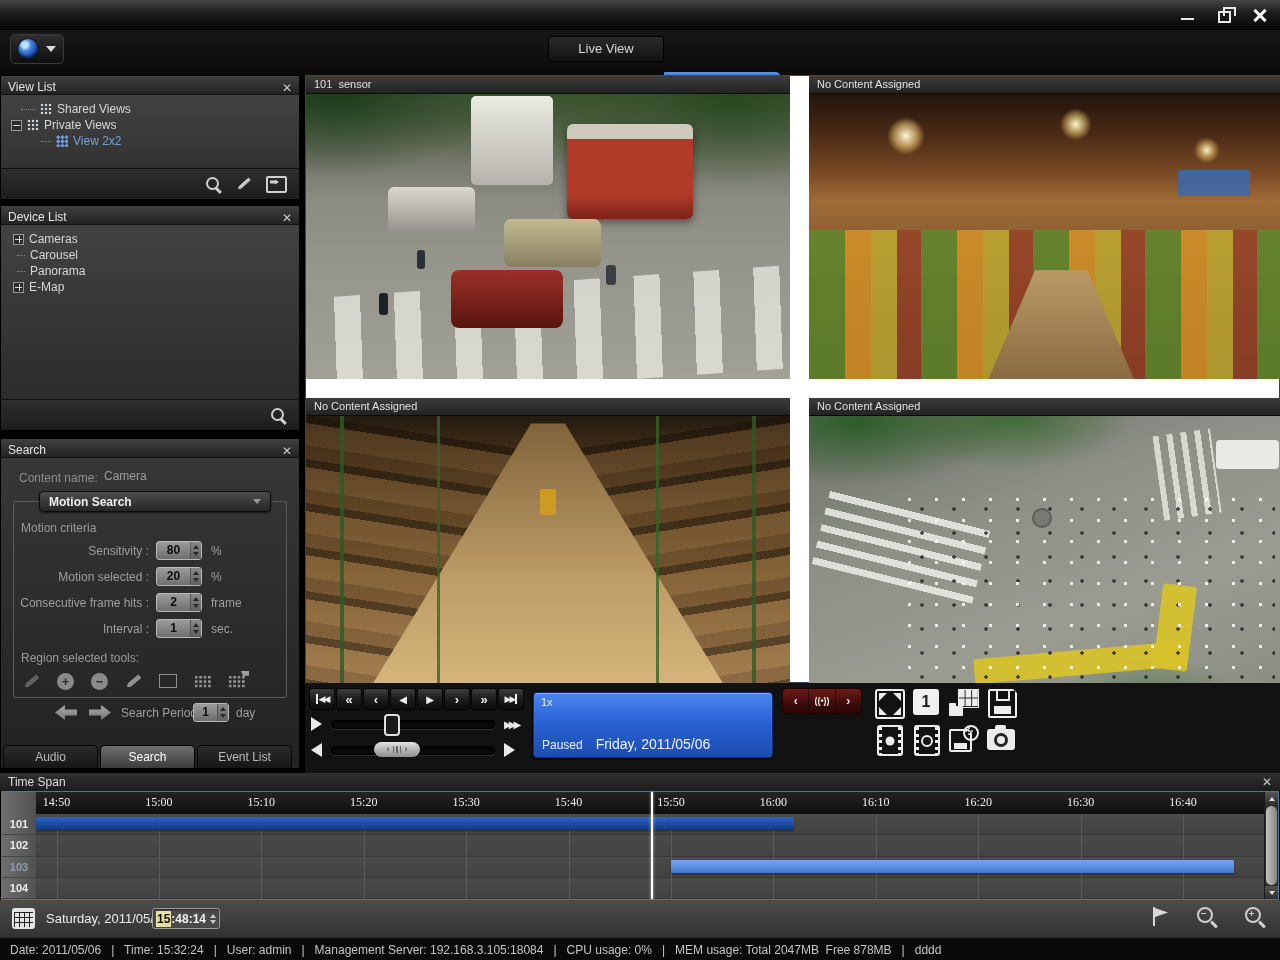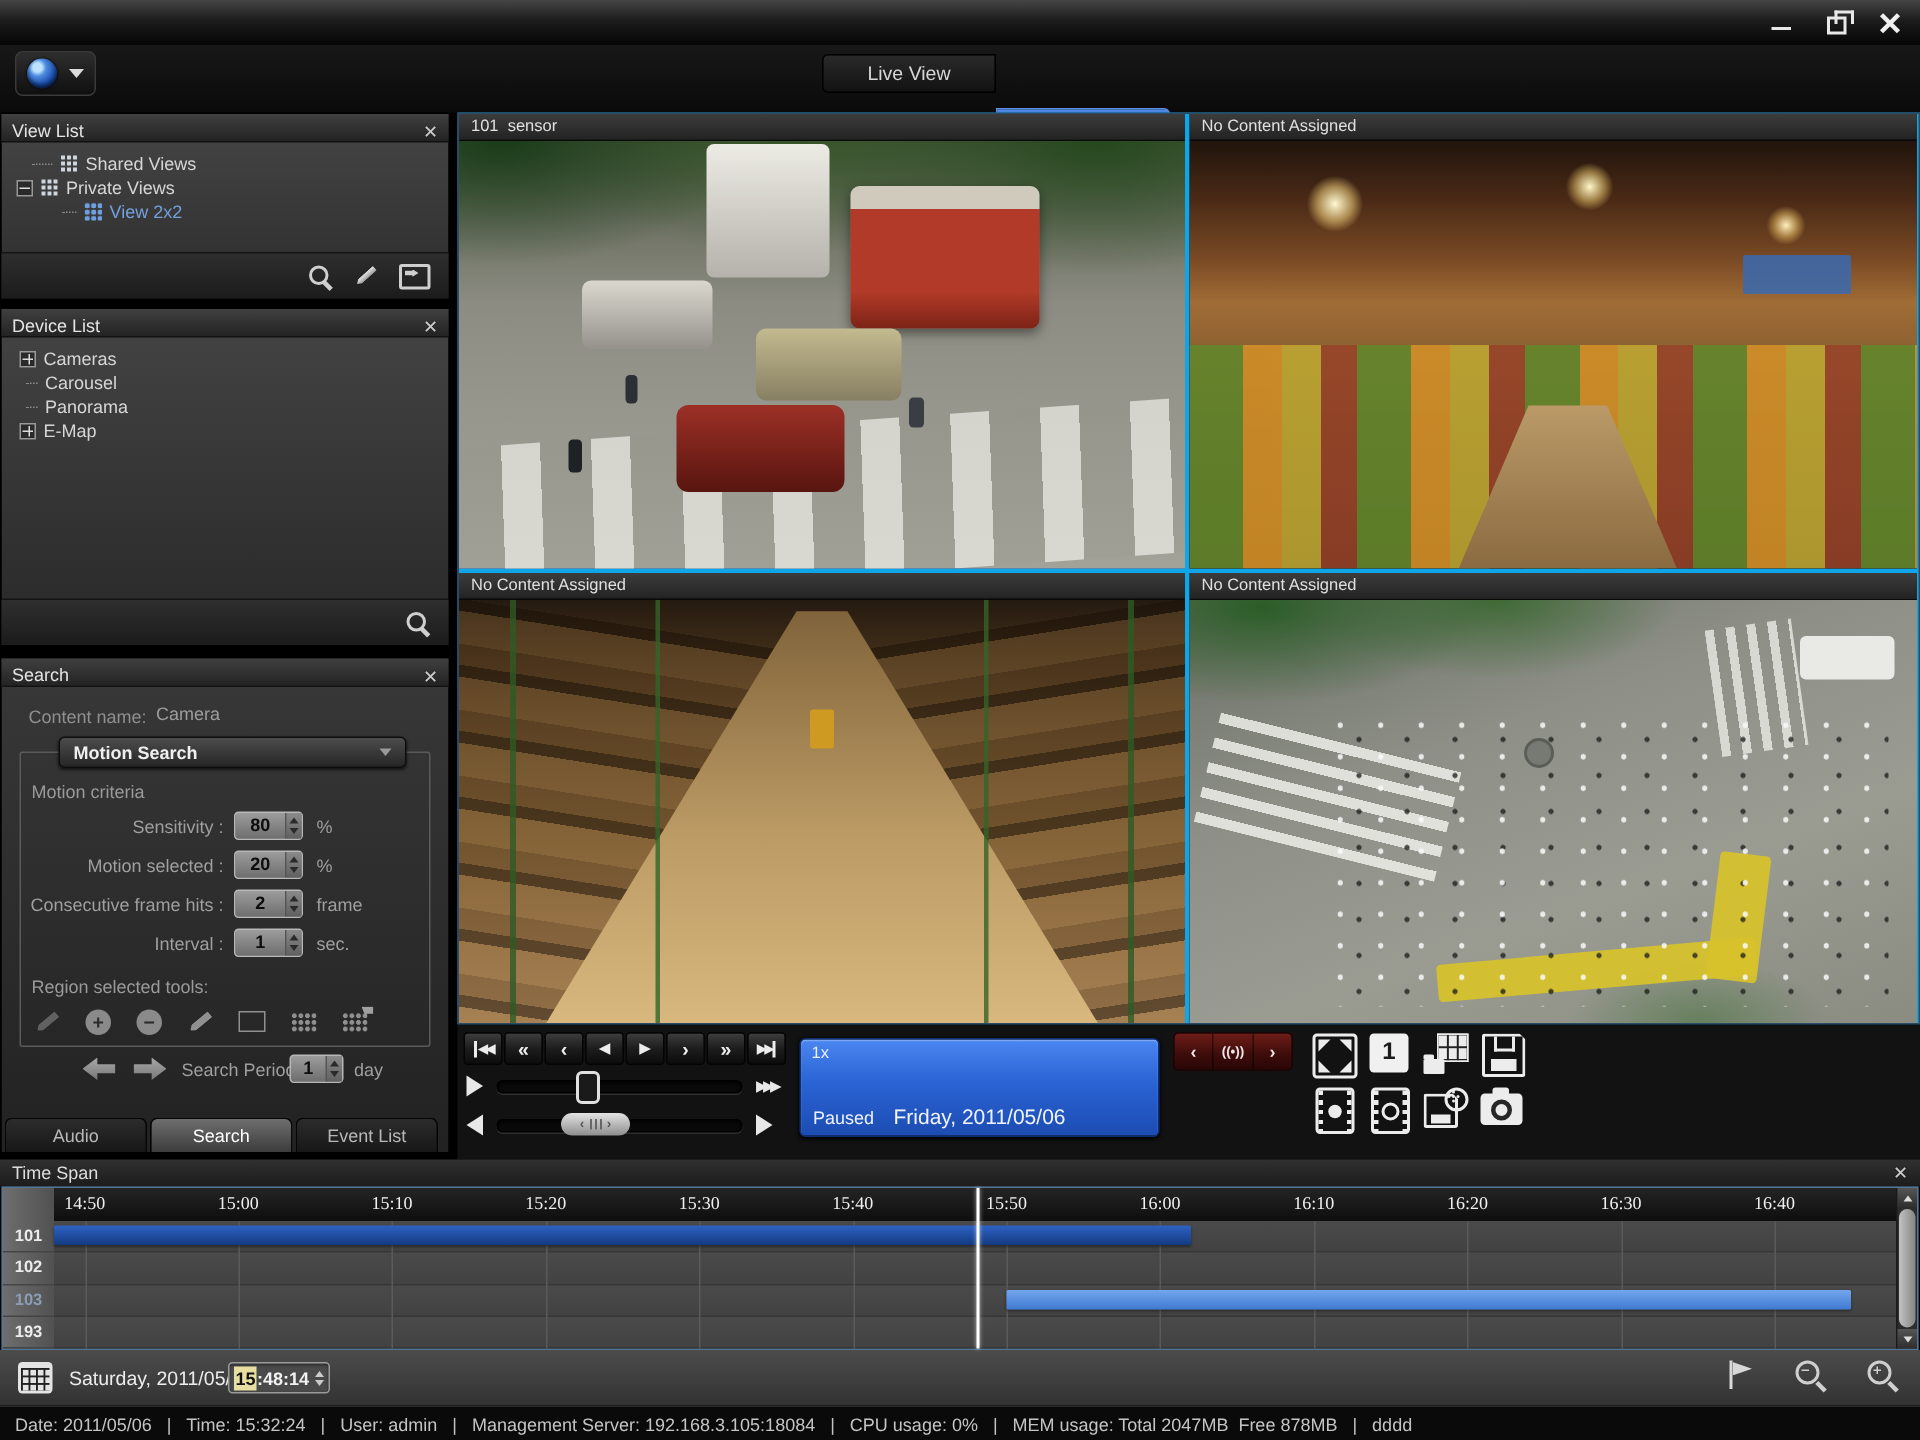--- a/index.html
+++ b/index.html
@@ -100,22 +100,22 @@
   .fat-arrow.left{left:54px;clip-path:polygon(100% 30%,45% 30%,45% 0,0 50%,45% 100%,45% 70%,100% 70%);}
   .fat-arrow.right{left:88px;clip-path:polygon(0 30%,55% 30%,55% 0,100% 50%,55% 100%,55% 70%,0 70%);}
   .speriod .sl{position:absolute;left:120px;top:5px;color:#9f9f9f;}
   .speriod .spin{left:192px;top:2px;width:36px;}
   .speriod .su{position:absolute;left:235px;top:5px;color:#9f9f9f;}
   .stabs{position:absolute;left:0;right:0;bottom:0;height:23px;display:flex;padding-left:2px;gap:2px;}
   .stab{width:93px;height:22px;line-height:22px;text-align:center;color:#b8b8b8;cursor:pointer;
     background:linear-gradient(180deg,#2c2c2c,#171717);border:1px solid #060606;border-bottom:none;border-radius:5px 5px 0 0;}
   .stab.active{background:linear-gradient(180deg,#6e6e6e,#3c3c3c);color:#fff;}
   
-  .video-area{position:absolute;left:305px;top:75px;width:975px;height:608px;background:#0ea5e9;border:1px solid #2c4b66;box-sizing:border-box;
-    display:grid;grid-template-columns:484px 485px;grid-template-rows:303px 300px;gap:3px;}
+  .video-area{position:absolute;left:305px;top:75px;width:975px;height:608px;background:#ffffff;border:1px solid #2c4b66;box-sizing:border-box;
+    display:grid;grid-template-columns:484px 485px;grid-template-rows:303px 300px;gap:19px;}
   .tile{position:relative;background:#111;overflow:hidden;}
   .tile.selected{outline:1px solid #7aa8e0;outline-offset:-1px;z-index:2;}
   .thead{position:absolute;left:0;top:0;right:0;height:17px;background:linear-gradient(180deg,#3c3c3c,#232323);
     color:#e0e0e0;font-size:11px;line-height:17px;padding-left:8px;white-space:pre;z-index:5;border-bottom:1px solid #0a0a0a;}
   .scene{position:absolute;left:0;right:0;top:17px;bottom:0;}
   .scene *{position:absolute;}
   
   .sc-street{background:
     radial-gradient(ellipse 230px 120px at 6% 0%,rgba(22,58,22,.95),transparent 70%),
     radial-gradient(ellipse 260px 130px at 88% 0%,rgba(32,70,26,.9),transparent 70%),
@@ -610,21 +610,21 @@
   <div class="tshead">
     <span>Time Span</span>
     <span class="pclose">✕</span>
   </div>
   <div class="tsbody">
     <div class="tl-labels">
       <div class="spacer"></div>
     <div class="ch-label">101</div>
         <div class="ch-label">102</div>
         <div class="ch-label dim">103</div>
-        <div class="ch-label">193</div>
+        <div class="ch-label">104</div>
       </div>
     <div class="tl-content">
       <div class="tl-ruler">
           <span class="tick" style="left: 1.67%;">14:50</span>
           <span class="tick" style="left: 10%;">15:00</span>
           <span class="tick" style="left: 18.33%;">15:10</span>
           <span class="tick" style="left: 26.67%;">15:20</span>
           <span class="tick" style="left: 35%;">15:30</span>
           <span class="tick" style="left: 43.33%;">15:40</span>
           <span class="tick" style="left: 51.67%;">15:50</span>

